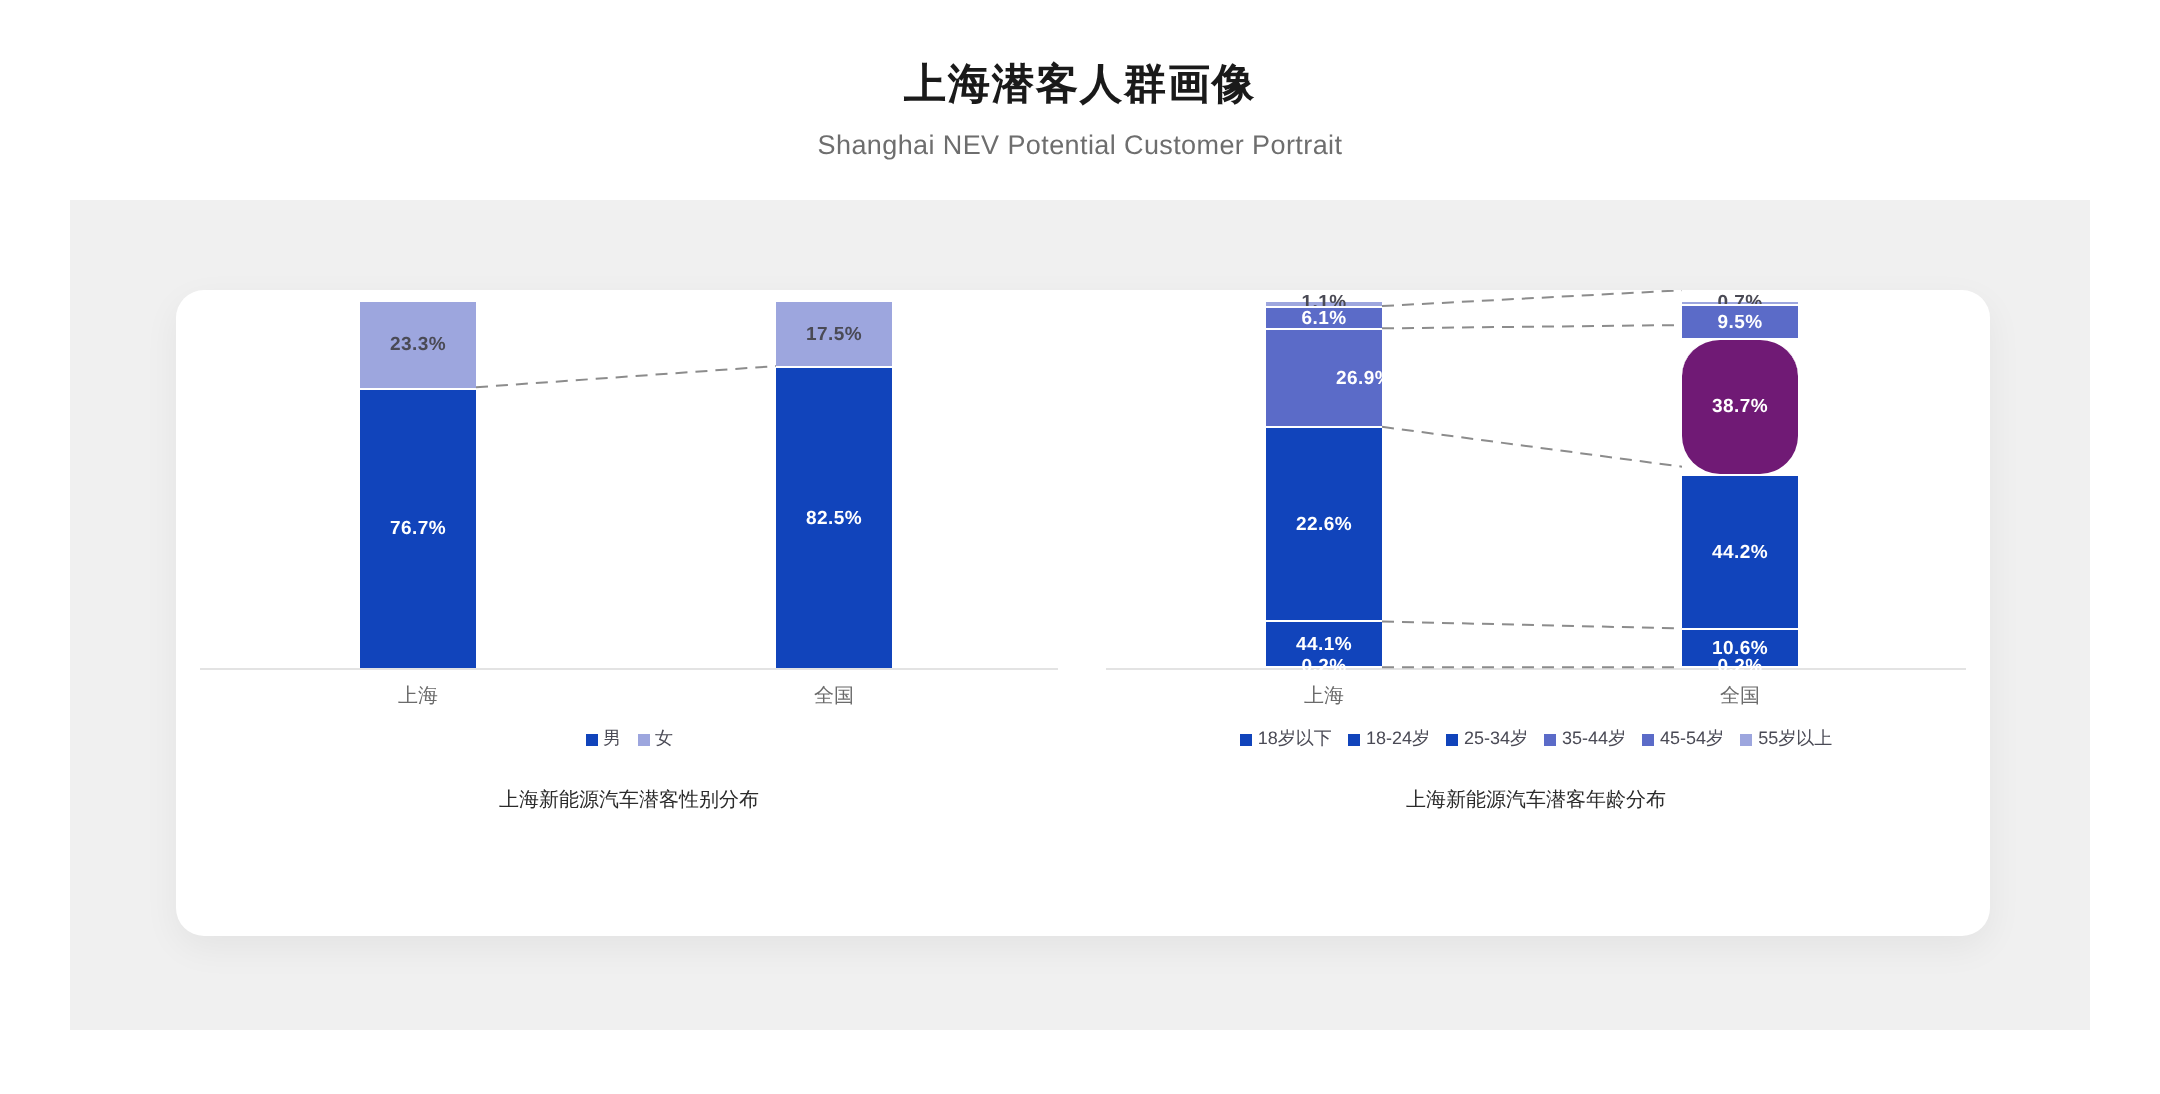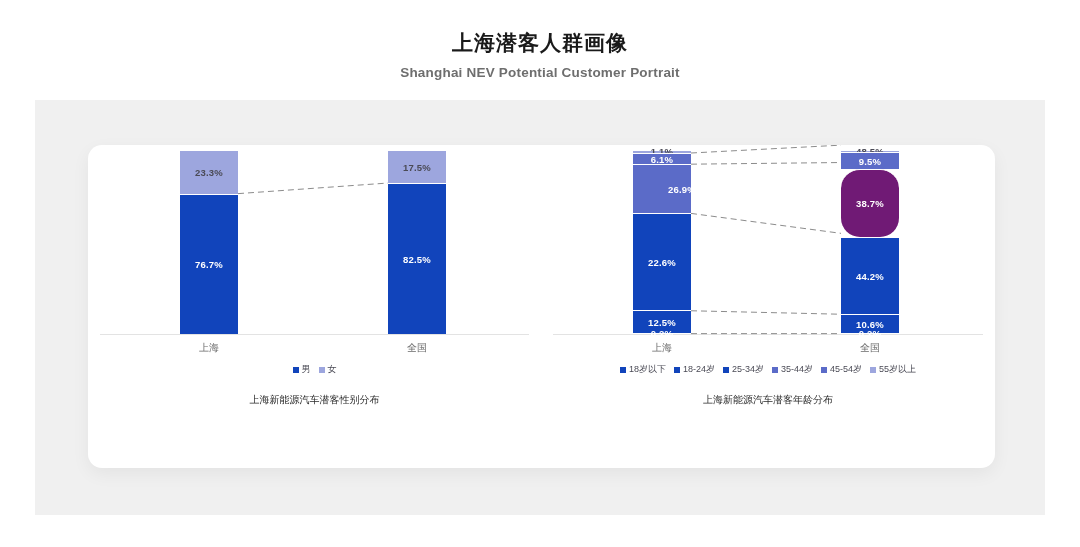--- a/index.html
+++ b/index.html
@@ -15,21 +15,21 @@
     position:absolute;left:0;top:0;width:1080px;
     text-align:center;
   }
   .page-title{
     margin:0;padding-top:26px;
     font-size:21px;font-weight:bold;color:#1a1a1a;
     letter-spacing:1px;line-height:34px;
   }
   .page-subtitle{
     margin:0;padding-top:5px;
-    font-size:13.5px;color:#6e6e6e;font-weight:700;
+    font-size:13.5px;color:#6e6e6e;font-weight:400;
     letter-spacing:.2px;
   }
   
   .panel{
     position:absolute;left:35px;top:100px;
     width:1010px;height:415px;
     background:#f0f0f0;
   }
   
   .card{
@@ -167,29 +167,29 @@
           <div class="seg" style="height: 11.163px; background: rgb(91, 107, 200);">
             <span class="seg-label light outside" style="color: rgb(255, 255, 255); top: -0.4185px;">6.1%</span>
           </div>
           <div class="seg" style="height: 49.227px; background: rgb(91, 107, 200);">
             <span class="seg-label light" style="color: rgb(255, 255, 255); margin-left: 40px;">26.9%</span>
           </div>
           <div class="seg" style="height: 97.356px; background: rgb(17, 68, 187);">
             <span class="seg-label light" style="color: rgb(255, 255, 255);">22.6%</span>
           </div>
           <div class="seg" style="height: 22.875px; background: rgb(17, 68, 187);">
-            <span class="seg-label light" style="color: rgb(255, 255, 255);">12.5%</span>
+            <span class="seg-label light" style="color: rgb(255, 255, 255);">44.1%</span>
           </div>
           <div class="seg" style="height: 0.366px; background: rgb(17, 68, 187);">
             <span class="seg-label light outside" style="color: rgb(255, 255, 255); top: -5.817px;">0.2%</span>
           </div>
         </div>
       <div class="bar" style="left: 300px; height: 183px;">
           <div class="seg" style="height: 1.281px; background: rgb(157, 166, 222);">
-            <span class="seg-label dark outside" style="color: rgb(74, 74, 85); top: -5.3595px;">48.5%</span>
+            <span class="seg-label dark outside" style="color: rgb(74, 74, 85); top: -5.3595px;">0.7%</span>
           </div>
           <div class="seg" style="height: 17.385px; background: rgb(91, 107, 200);">
             <span class="seg-label light" style="color: rgb(255, 255, 255);">9.5%</span>
           </div>
           <div class="seg" style="height: 70.821px; background: #701a75; border-radius: 19px;">
             <span class="seg-label light" style="color: rgb(255, 255, 255);">38.7%</span>
           </div>
           <div class="seg" style="height: 80.886px; background: rgb(17, 68, 187);">
             <span class="seg-label light" style="color: rgb(255, 255, 255);">44.2%</span>
           </div>

